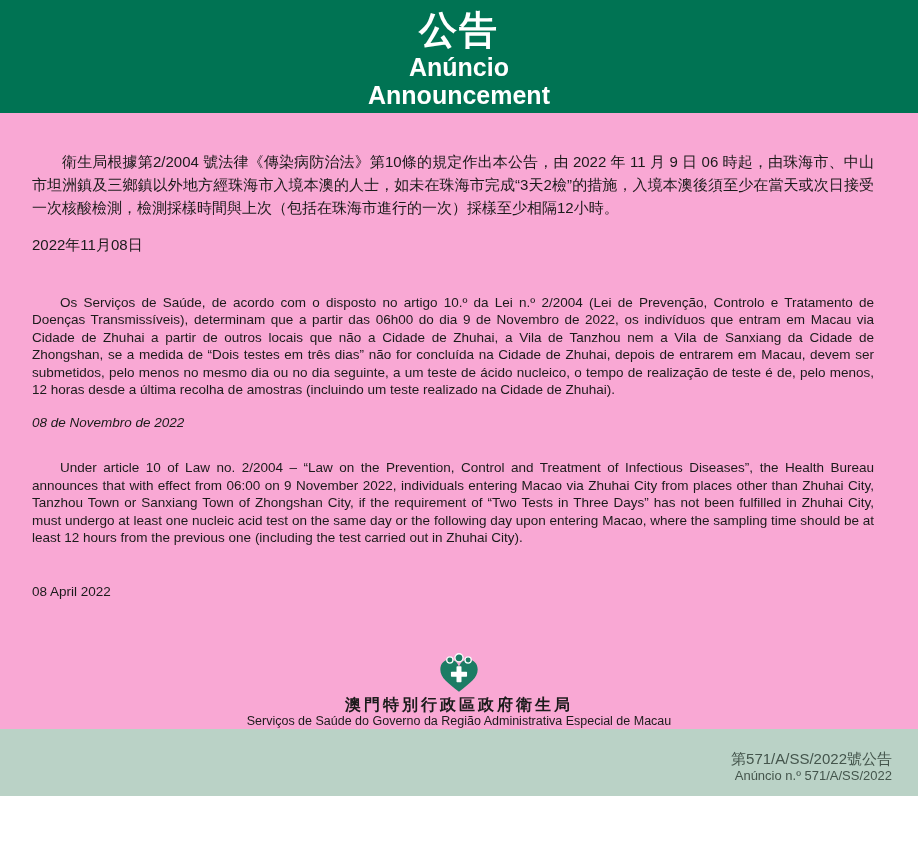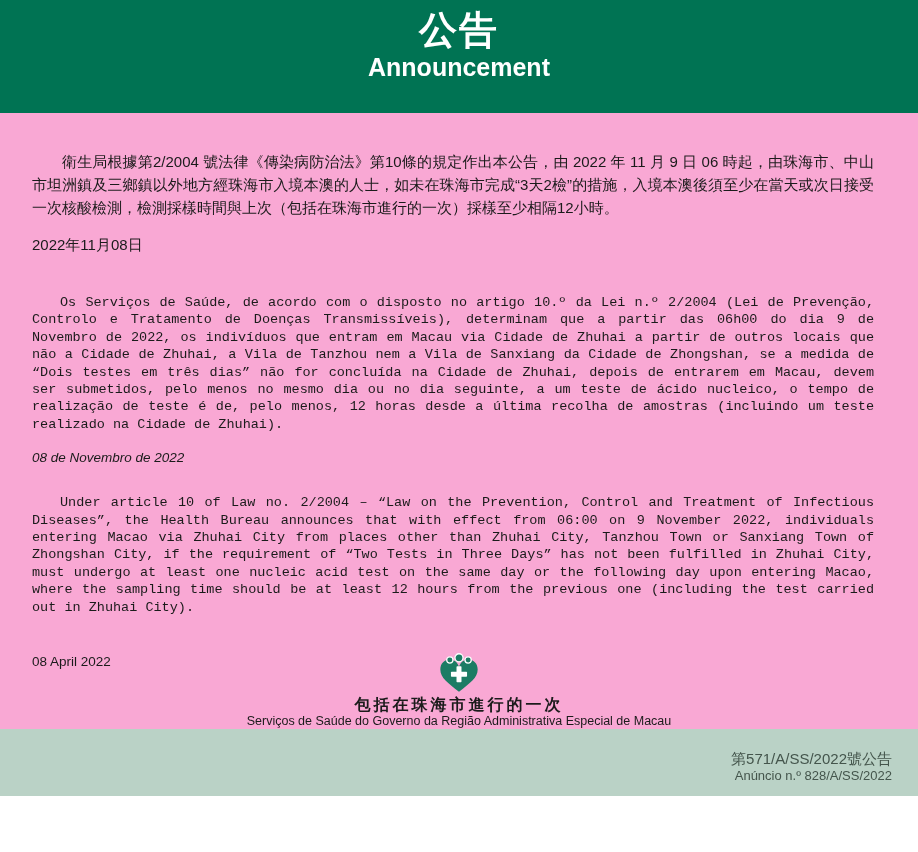--- a/index.html
+++ b/index.html
@@ -47,21 +47,20 @@
   }
   .date-zh {
     font-size: 15px;
     margin-top: 17px;
   }
   .para-latin {
     font-size: 13.5px;
     line-height: 17.4px;
     text-align: justify;
     text-indent: 28px;
-    font-family: Liberation Mono, monospace;
   }
   .para-pt { margin-top: 39px; }
   .date-latin { font-size: 13.5px; }
   .date-pt { margin-top: 17px; font-style: italic; }
   .para-en { margin-top: 29px; }
   .date-en { margin-top: 38px; }
 
   
   .logo-block {
     position: absolute;
@@ -98,20 +97,21 @@
   .footer-ref-zh { font-size: 15px; line-height: 19px; }
   .footer-ref-pt, .footer-ref-en { font-size: 13px; line-height: 15px; }
 </style>
 </head>
 <body>
 
 <div class="page">
 
   <div class="header-banner">
     <div class="header-title-zh">公告</div>
+    <div class="header-title-pt">Anúncio</div>
     <div class="header-title-en">Announcement</div>
   </div>
 
   <div class="doc-body">
     <p class="para-zh">衛生局根據第2/2004 號法律《傳染病防治法》第10條的規定作出本公告，由 2022 年 11 月 9 日 06 時起，由珠海市、中山市坦洲鎮及三鄉鎮以外地方經珠海市入境本澳的人士，如未在珠海市完成“3天2檢”的措施，入境本澳後須至少在當天或次日接受一次核酸檢測，檢測採樣時間與上次（包括在珠海市進行的一次）採樣至少相隔12小時。</p>
     <p class="date-zh">2022年11月08日</p>
 
     <p class="para-latin para-pt">Os Serviços de Saúde, de acordo com o disposto no artigo 10.º da Lei n.º 2/2004 (Lei de Prevenção, Controlo e Tratamento de Doenças Transmissíveis), determinam que a partir das 06h00 do dia 9 de Novembro de 2022, os indivíduos que entram em Macau via Cidade de Zhuhai a partir de outros locais que não a Cidade de Zhuhai, a Vila de Tanzhou nem a Vila de Sanxiang da Cidade de Zhongshan, se a medida de “Dois testes em três dias” não for concluída na Cidade de Zhuhai, depois de entrarem em Macau, devem ser submetidos, pelo menos no mesmo dia ou no dia seguinte, a um teste de ácido nucleico, o tempo de realização de teste é de, pelo menos, 12 horas desde a última recolha de amostras (incluindo um teste realizado na Cidade de Zhuhai).</p>
     <p class="date-latin date-pt">08 de Novembro de 2022</p>
 
@@ -124,22 +124,22 @@
 
       <path fill="#1c7c64" d="M30,20 C29,13 23,9 17.5,9 C9.5,9 4.5,15 4.5,22.5 C4.5,34 15,41 30,53 C45,41 55.5,34 55.5,22.5 C55.5,15 50.5,9 42.5,9 C37,9 31,13 30,20 Z"></path>
 
       <circle fill="#1c7c64" cx="17.5" cy="9.5" r="4.3" stroke="#ffffff" stroke-width="1.8"></circle>
       <circle fill="#1c7c64" cx="42.5" cy="9.5" r="4.3" stroke="#ffffff" stroke-width="1.8"></circle>
       <circle fill="#1c7c64" cx="30" cy="6.5" r="5.5" stroke="#ffffff" stroke-width="1.8"></circle>
 
       <rect x="26.6" y="18" width="6.8" height="22" rx="1" fill="#ffffff"></rect>
       <rect x="19" y="25.6" width="22" height="6.8" rx="1" fill="#ffffff"></rect>
     </svg>
-    <div class="logo-org-zh">包括在珠海市進行的一次</div>
+    <div class="logo-org-zh">澳門特別行政區政府衛生局</div>
     <div class="logo-org-pt">Serviços de Saúde do Governo da Região Administrativa Especial de Macau</div>
   </div>
 
   <div class="footer-banner">
     <div class="footer-ref-zh">第571/A/SS/2022號公告</div>
-    <div class="footer-ref-pt">Anúncio n.º 828/A/SS/2022</div>
+    <div class="footer-ref-pt">Anúncio n.º 571/A/SS/2022</div>
   </div>
 
 </div>
 
 </body></html>

